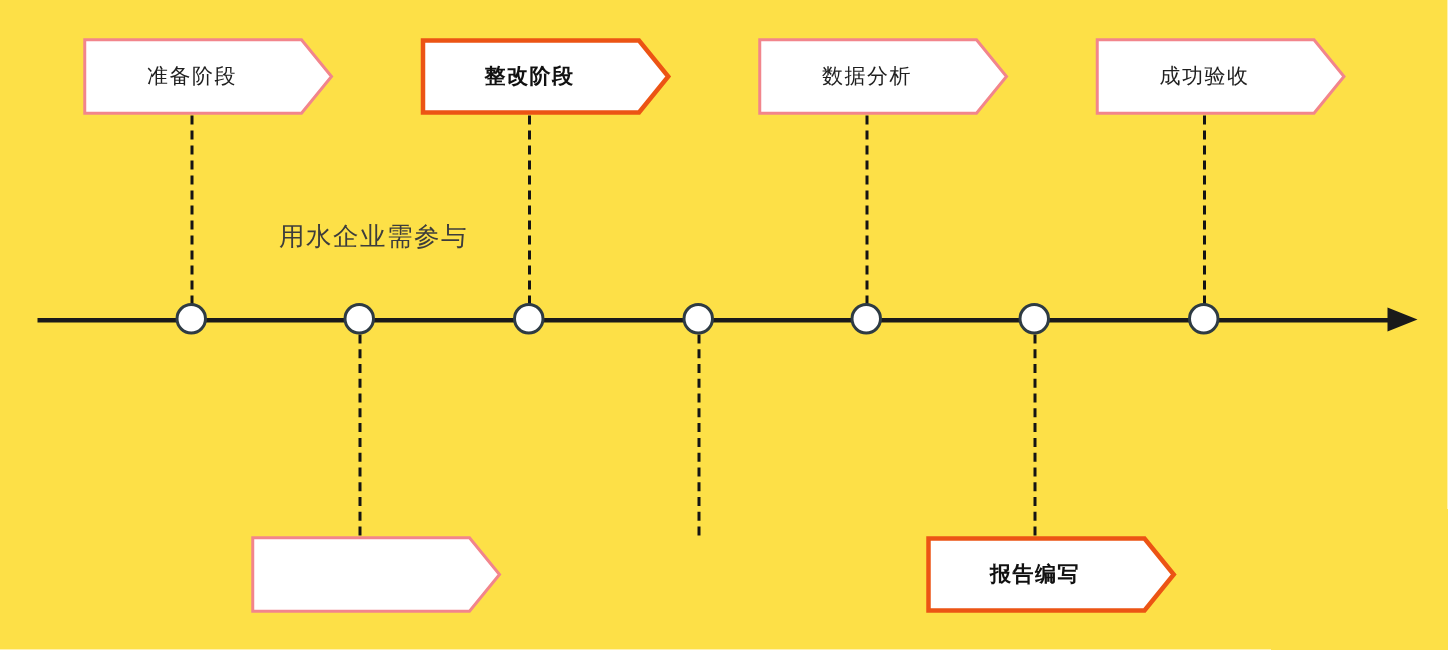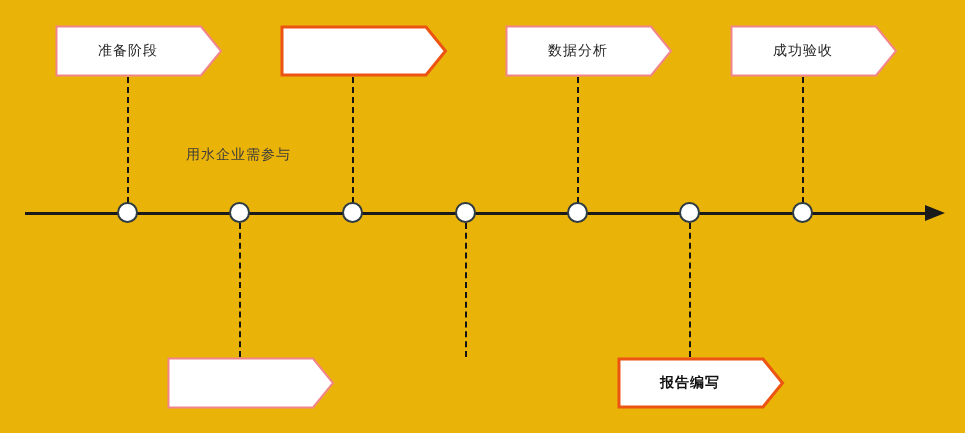--- a/index.html
+++ b/index.html
@@ -1,19 +1,19 @@
 <!DOCTYPE html>
 <html><head>
 <meta charset="utf-8">
 <style>
   html,body{margin:0;padding:0;background:#fff;}
   .canvas{
     position:relative;
     width:965px;height:433px;
-    background:#eab308;
+    background:#fde047;
     overflow:hidden;
     font-family:"DejaVu Sans","Liberation Sans",sans-serif;
   }
   
   .timeline-line{
     position:absolute;left:25px;top:212px;
     width:903px;height:3px;background:#1a1a1a;
   }
   .arrow-head{
     position:absolute;left:925px;top:205px;
@@ -51,21 +51,21 @@
     position:absolute;left:0;top:0;
     width:146px;height:52px;
     display:flex;align-items:center;justify-content:center;
     font-size:14px;color:#1f1f1f;
     letter-spacing:1px;
   }
   .banner.orange .banner-label{font-weight:bold;color:#111;}
   
   .annotation{
     position:absolute;left:186px;top:146px;
-    font-size:14px;color:#3c3c3c;
+    font-size:17px;color:#3c3c3c;
     letter-spacing:1px;white-space:nowrap;
   }
 </style>
 </head>
 <body>
 
 <div class="canvas">
 
   <div class="timeline-line"></div>
   <div class="arrow-head"></div>
@@ -91,20 +91,21 @@
     <svg width="168" height="52" viewBox="0 0 168 52">
       <polygon points="1.5,1.5 146,1.5 166,26 146,50.5 1.5,50.5"></polygon>
     </svg>
     <span class="banner-label">准备阶段</span>
   </div>
 
   <div class="banner orange" style="left:280px;top:25px">
     <svg width="168" height="52" viewBox="0 0 168 52">
       <polygon points="2,2 146,2 165.5,26 146,50 2,50"></polygon>
     </svg>
+    <span class="banner-label">整改阶段</span>
   </div>
 
   <div class="banner pink" style="left:505px;top:25px">
     <svg width="168" height="52" viewBox="0 0 168 52">
       <polygon points="1.5,1.5 146,1.5 166,26 146,50.5 1.5,50.5"></polygon>
     </svg>
     <span class="banner-label">数据分析</span>
   </div>
 
   <div class="banner pink" style="left:730px;top:25px">

